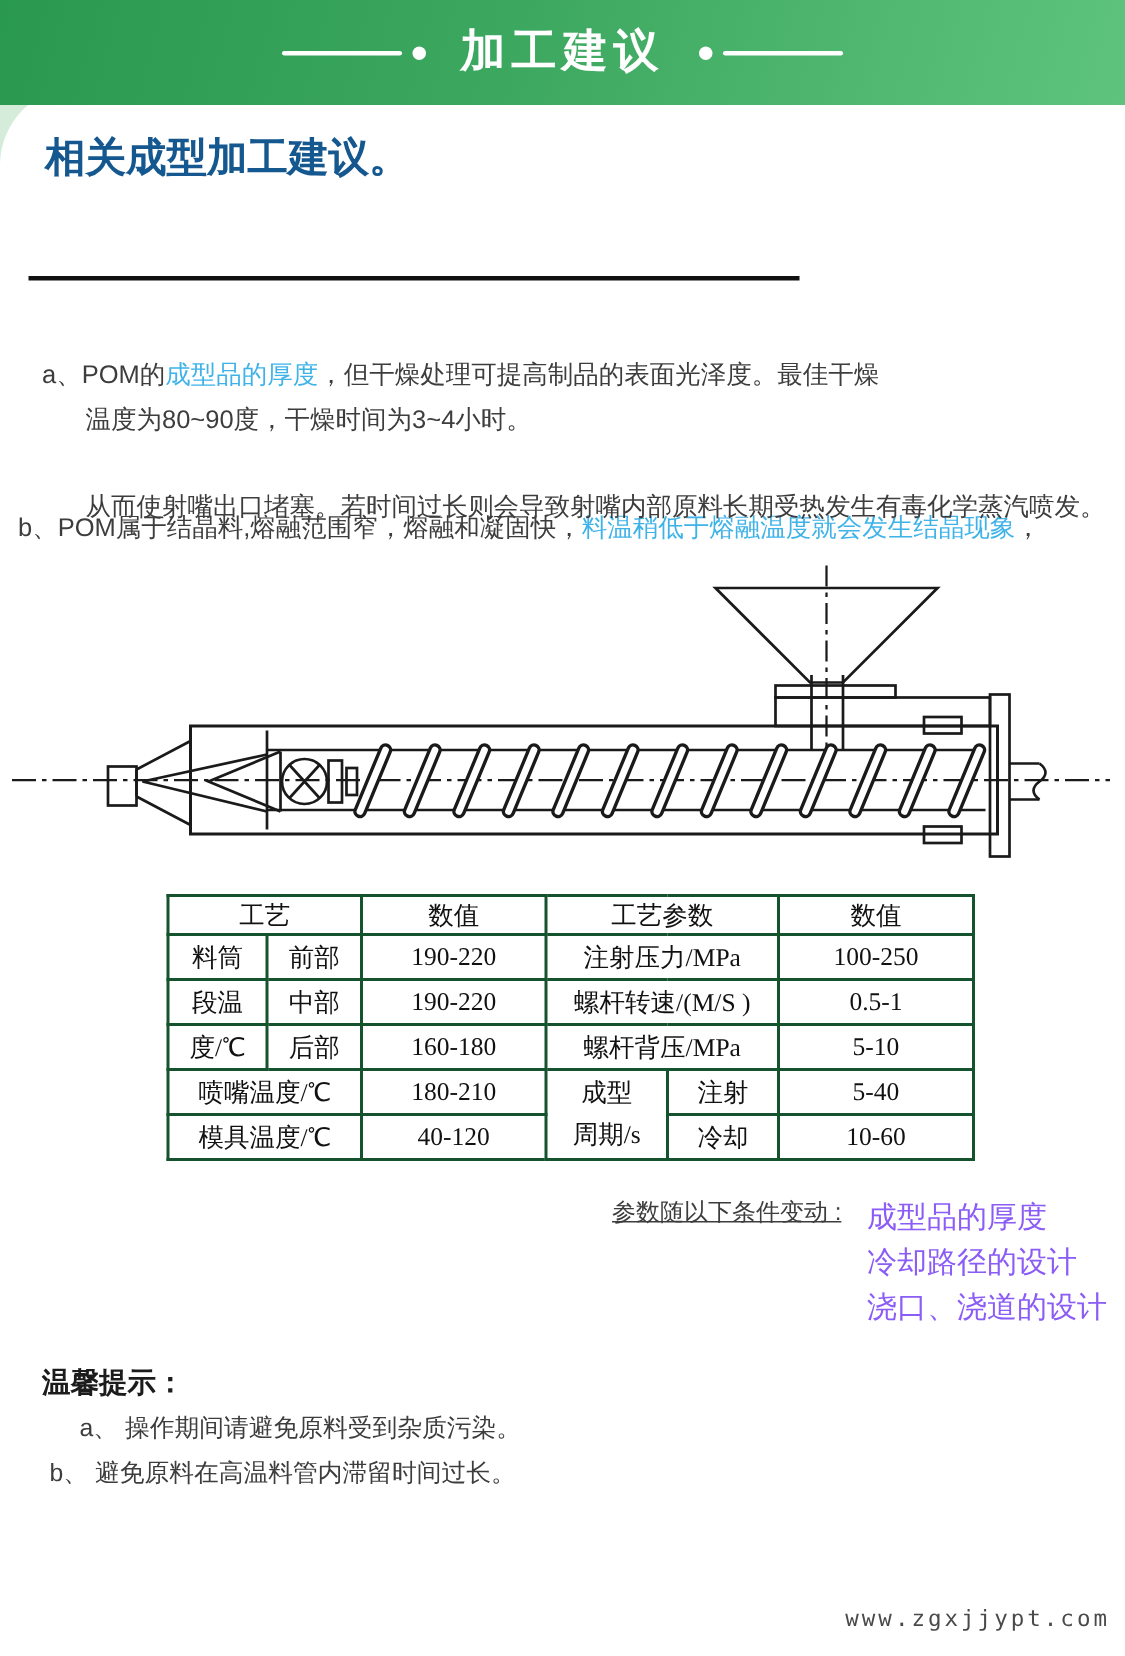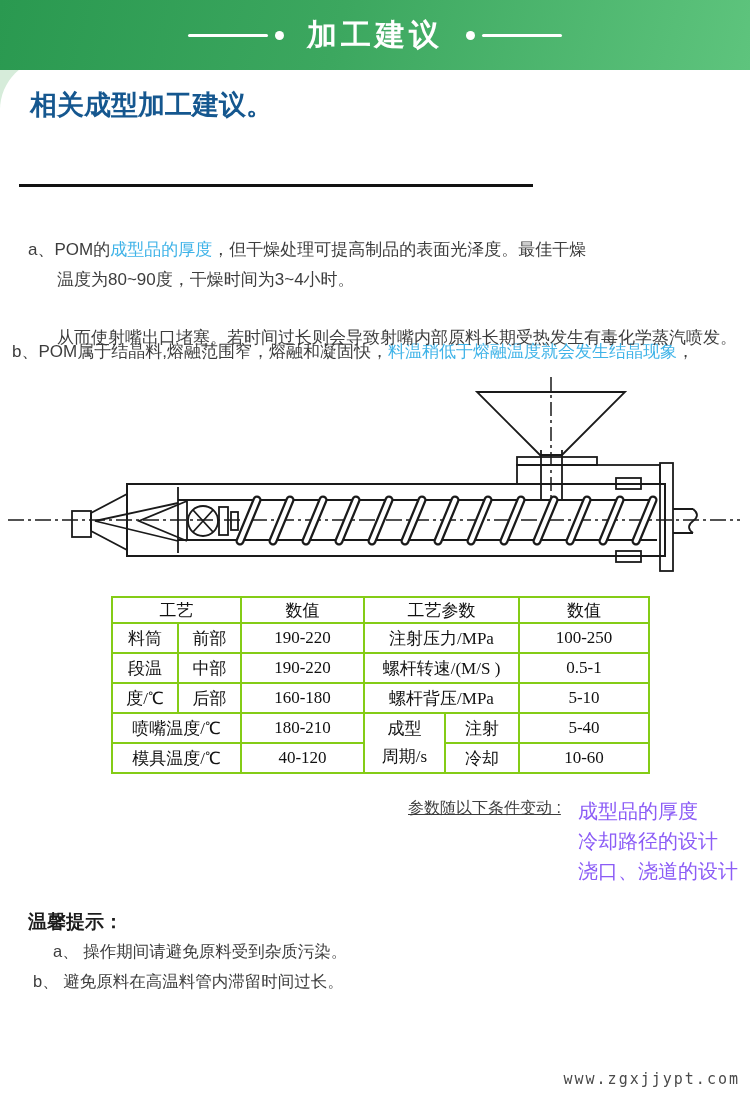--- a/index.html
+++ b/index.html
@@ -38,21 +38,21 @@
   .para{position:absolute; font-size:17px; color:#3d3d3d; white-space:nowrap;}
   .hl{color:#3fb3e8;}
   
   .diagram{position:absolute; left:0; top:370px; width:750px; height:228px;}
   
   table.spec{
     position:absolute; left:111px; top:596px; width:537px;
     border-collapse:collapse; table-layout:fixed;
     font-family:"Liberation Serif", serif; font-size:17px; color:#111111;
   }
-  table.spec td{border:2px solid #84cc16; text-align:center; padding:0; height:28px;}
+  table.spec td{border:2px solid #14532d; text-align:center; padding:0; height:28px;}
   table.spec tr.hdr td{height:24px;}
   .cycle-cell div{line-height:28px;}
   
   .var-label{position:absolute; left:408px; top:798px; font-size:16px; color:#3d3d3d; white-space:nowrap;text-decoration:underline;}
   .var-item{position:absolute; left:578px; font-size:20px; color:#8b5cf6; white-space:nowrap;}
   
   .tips-heading{position:absolute; left:28px; top:909px; font-size:19px; font-weight:bold; color:#1c1c1c;
     font-family:"Liberation Serif", serif;}
   .tip{position:absolute; left:33px; font-size:16.5px; color:#3d3d3d; white-space:nowrap;}
   

